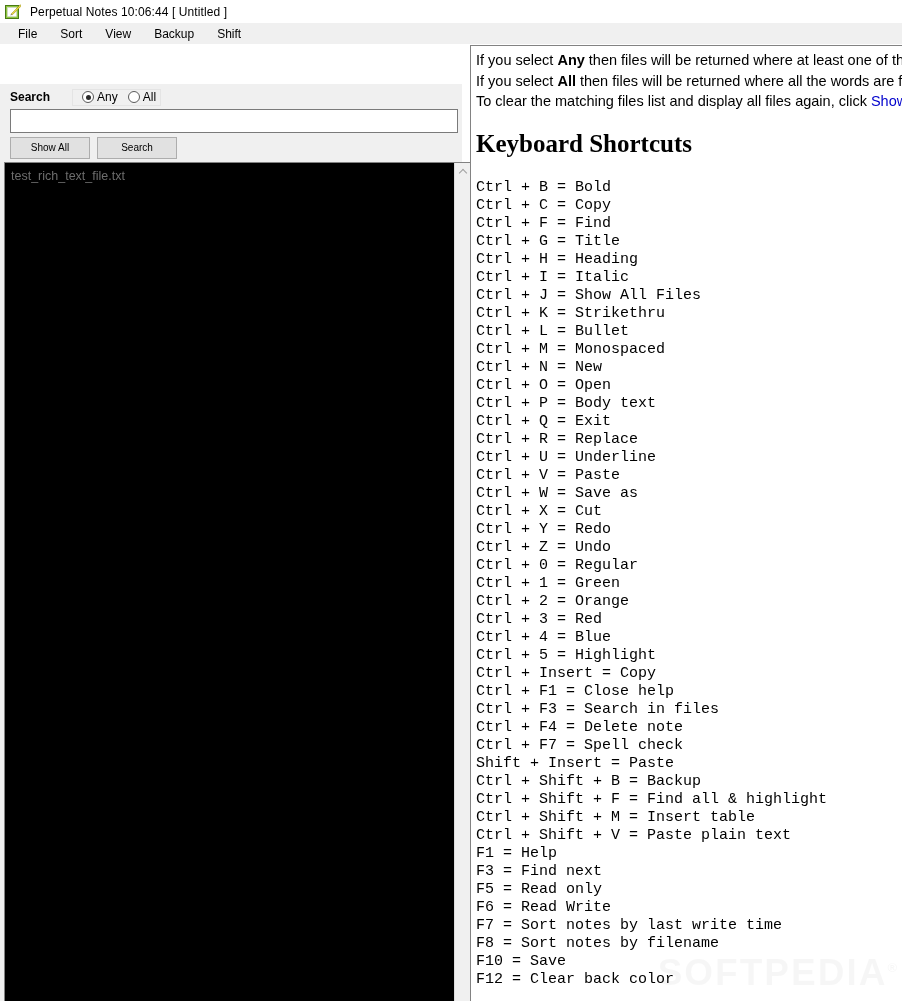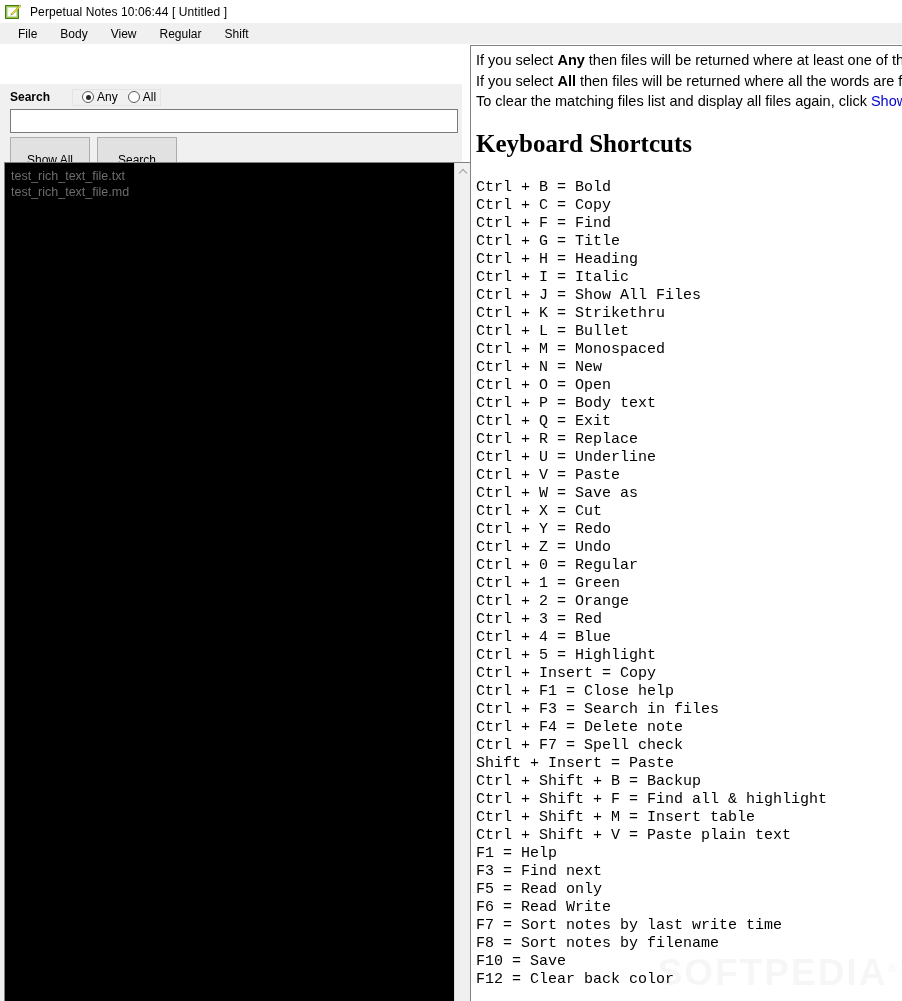--- a/index.html
+++ b/index.html
@@ -145,24 +145,24 @@
     position: absolute;
     left: 10px; top: 53px;
     display: flex;
   }
   .win-btn {
     width: 80px; height: 22px;
     box-sizing: border-box;
     border: 1px solid #adadad;
     background: #e1e1e1;
     font-family: "Liberation Sans", sans-serif;
-    font-size: 12px;
+    font-size: 10px;
     color: #000000;
     cursor: default;
-    padding: 12px;
+    padding: 0;
     line-height: 20px;
     text-align: center;
   }
   #btn-row .win-btn + .win-btn { margin-left: 7px; }
 
   
   #file-list-wrap {
     position: absolute;
     left: 4px; top: 78px;
     width: 469px;
@@ -286,23 +286,23 @@
         <rect x="2.5" y="3.5" width="9" height="9" fill="#ffffff" stroke="#d8d8d8" stroke-width="0.6"></rect>
         <polygon points="15.3,0.7 16,2.2 7.4,10.8 6.0,10.2" fill="#f2e34a" stroke="#9b8c10" stroke-width="0.6"></polygon>
         <polygon points="6.0,10.2 7.4,10.8 5.4,11.6" fill="#6e6e6e"></polygon>
       </svg>
     </div>
     <div class="title-text">Perpetual Notes 10:06:44 [ Untitled ]</div>
   </div>
 
   <div id="menubar">
     <div class="menu-item">File</div>
-    <div class="menu-item">Body</div>
+    <div class="menu-item">Sort</div>
     <div class="menu-item">View</div>
-    <div class="menu-item">Regular</div>
+    <div class="menu-item">Backup</div>
     <div class="menu-item">Shift</div>
   </div>
 
   <div id="left-pane">
 
     <div id="search-row">
       <div id="search-label">Search</div>
       <div id="radio-group">
         <div class="radio-opt checked">
           <span class="radio-dot"></span>
@@ -318,21 +318,20 @@
     <input id="search-input" type="text" placeholder="" style="">
 
     <div id="btn-row">
       <button class="win-btn">Show All</button>
       <button class="win-btn">Search</button>
     </div>
 
     <div id="file-list-wrap">
       <div id="file-list">
           <div class="file-item">test_rich_text_file.txt</div>
-          <div class="file-item">test_rich_text_file.md</div>
         </div>
       <div class="vscroll">
         <div class="arrow up">
             <span class="chev"></span>
           </div>
         <div class="arrow down">
             <span class="chev dn"></span>
           </div>
       </div>
     </div>

